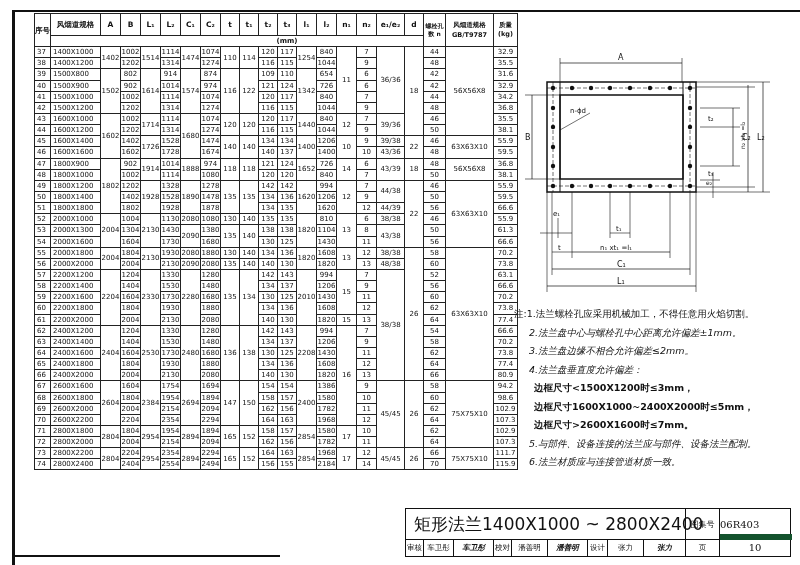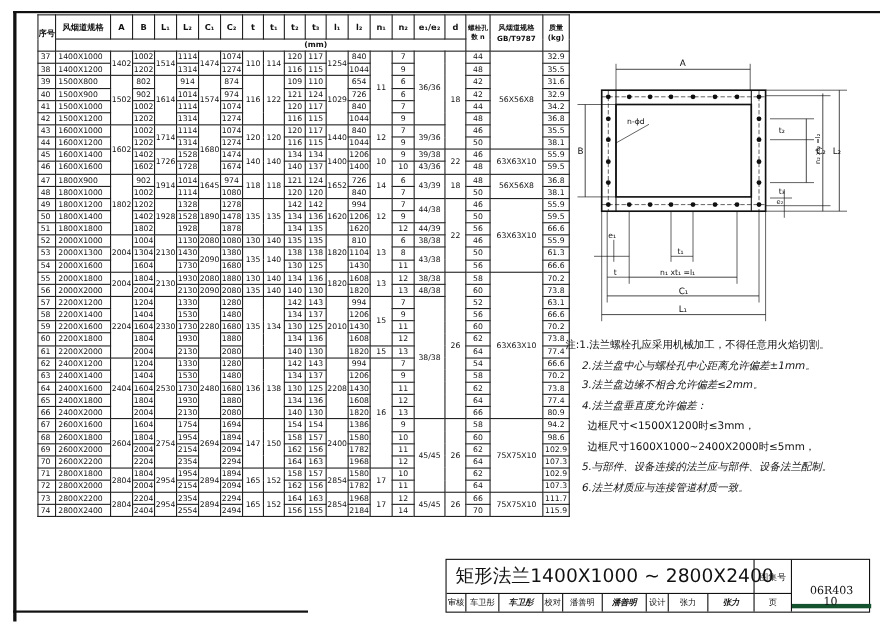--- a/index.html
+++ b/index.html
@@ -7,25 +7,25 @@
   .frame { position: absolute; left: 12px; top: 10px; width: 788px; height: 556px; border-left: 3px solid #111; border-top: 2px solid #111; }
   .frame-bottom { position: absolute; left: 12px; top: 555px; width: 268px; border-top: 2px solid #111; }
   table.spec { position: absolute; left: 34px; top: 13px; border-collapse: collapse; font-size: 7px; table-layout: fixed; }
   table.spec td, table.spec th { border: 1px solid #222; text-align: center; padding: 0; height: 11.15px; line-height: 10px; font-weight: normal; white-space: nowrap; overflow: hidden; }
   table.spec th { font-weight: bold; font-size: 7.5px; }
   table.spec td.l { text-align: left; padding-left: 2px; }
   .diagram { position: absolute; left: 520px; top: 20px; width: 280px; height: 280px; }
   .notes { position: absolute; left: 514px; top: 305px; width: 270px; font-size: 9.5px; line-height: 18.5px; color: #111; }
   .notes div { white-space: nowrap; }
   .notes .ind1 { padding-left: 15px; font-style: italic; }
-  .notes .ind2 { padding-left: 20px; }
+  .notes .ind2 { padding-left: 20px; font-weight: bold; }
   .titleblock { position: absolute; left: 405px; top: 508px; width: 386px; height: 49px; border: 1.5px solid #111; }
   .tb-title { position: absolute; left: 0; top: 0; width: 280px; height: 31px; border-right: 1px solid #111; border-bottom: 1px solid #111; font-size: 17px; line-height: 31px; padding-left: 8px; white-space: nowrap; }
   .tb-atlas-label { position: absolute; left: 280px; top: 0; width: 34px; height: 31px; border-right: 1px solid #111; border-bottom: 1px solid #111; font-size: 8px; line-height: 31px; text-align: center; }
-  .tb-atlas-value { position: absolute; left: 314px; top: 13px; width: 72px; height: 31px; border-bottom: 4px solid #14532d; font-size: 10px; line-height: 31px; text-align: center; font-family: "DejaVu Serif", serif; }
+  .tb-atlas-value { position: absolute; left: 314px; top: 0; width: 72px; height: 31px; border-bottom: 6px solid #14532d; font-size: 10px; line-height: 31px; font-family: "DejaVu Serif", serif; }
   .tb-row { position: absolute; left: 0; top: 31px; height: 16px; display: flex; font-size: 7.5px; line-height: 16px; }
   .tb-row > div { border-right: 1px solid #111; text-align: center; white-space: nowrap; overflow: hidden; }
   .sig { font-style: italic; font-weight: bold; font-family: "DejaVu Serif", serif; }
 </style>
 </head>
 <body>
 
 <div class="frame"></div>
 <div class="frame-bottom"></div>
 
@@ -124,21 +124,21 @@
         <td rowspan="4">1502</td>
         <td>802</td>
         <td rowspan="4">1614</td>
         <td>914</td>
         <td rowspan="4">1574</td>
         <td>874</td>
         <td rowspan="4">116</td>
         <td rowspan="4">122</td>
         <td>109</td>
         <td>110</td>
-        <td rowspan="4">1029</td>
+        <td rowspan="4">1342</td>
         <td>654</td>
         <td>6</td>
         <td>42</td>
         <td>31.6</td>
       </tr>
       <tr>
         <td class="l">40</td>
         <td class="l">1500X900</td>
         <td>902</td>
         <td>1014</td>
@@ -245,21 +245,21 @@
         <td>48</td>
         <td>59.5</td>
       </tr>
       <tr>
         <td class="l">47</td>
         <td class="l">1800X900</td>
         <td rowspan="5">1802</td>
         <td>902</td>
         <td rowspan="2">1914</td>
         <td>1014</td>
-        <td rowspan="2">1645</td>
+        <td rowspan="2">1888</td>
         <td>974</td>
         <td rowspan="2">118</td>
         <td rowspan="2">118</td>
         <td>121</td>
         <td>124</td>
         <td rowspan="2">1652</td>
         <td>726</td>
         <td rowspan="2">14</td>
         <td>6</td>
         <td rowspan="2">43/39</td>
@@ -565,21 +565,21 @@
         <td>1820</td>
         <td>13</td>
         <td>66</td>
         <td>80.9</td>
       </tr>
       <tr>
         <td class="l">67</td>
         <td class="l">2600X1600</td>
         <td rowspan="4">2604</td>
         <td>1604</td>
-        <td rowspan="4">2754</td>
+        <td rowspan="4">2384</td>
         <td>1754</td>
         <td rowspan="4">2694</td>
         <td>1694</td>
         <td rowspan="4">147</td>
         <td rowspan="4">150</td>
         <td>154</td>
         <td>154</td>
         <td rowspan="4">2400</td>
         <td>1386</td>
         <td>9</td>
@@ -790,20 +790,21 @@
   </g>
 </svg>
 
 <div class="notes">
   <div>注:1.法兰螺栓孔应采用机械加工，不得任意用火焰切割。</div>
   <div class="ind1">2.法兰盘中心与螺栓孔中心距离允许偏差±1mm。</div>
   <div class="ind1">3.法兰盘边缘不相合允许偏差≤2mm。</div>
   <div class="ind1">4.法兰盘垂直度允许偏差：</div>
   <div class="ind2">边框尺寸&lt;1500X1200时≤3mm，</div>
   <div class="ind2">边框尺寸1600X1000~2400X2000时≤5mm，</div>
+  <div class="ind2">边框尺寸&gt;2600X1600时≤7mm。</div>
   <div class="ind1">5.与部件、设备连接的法兰应与部件、设备法兰配制。</div>
   <div class="ind1">6.法兰材质应与连接管道材质一致。</div>
 </div>
 
 <div class="titleblock">
   <div class="tb-title">矩形法兰1400X1000 ~ 2800X2400</div>
   <div class="tb-atlas-label">图集号</div>
   <div class="tb-atlas-value">06R403</div>
   <div class="tb-row">
     <div style="width:18px">审核</div>

